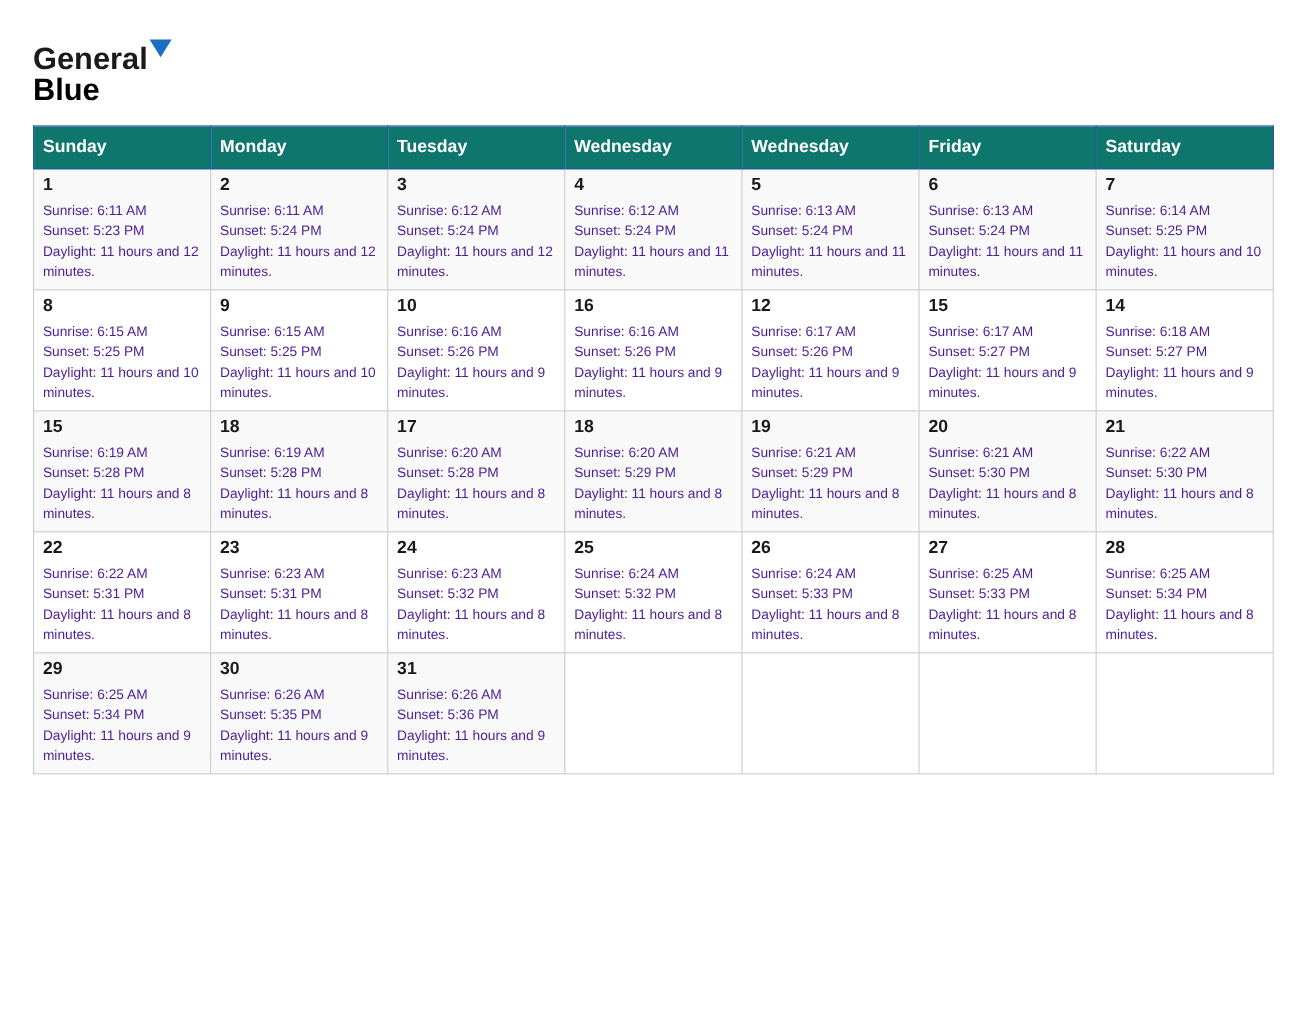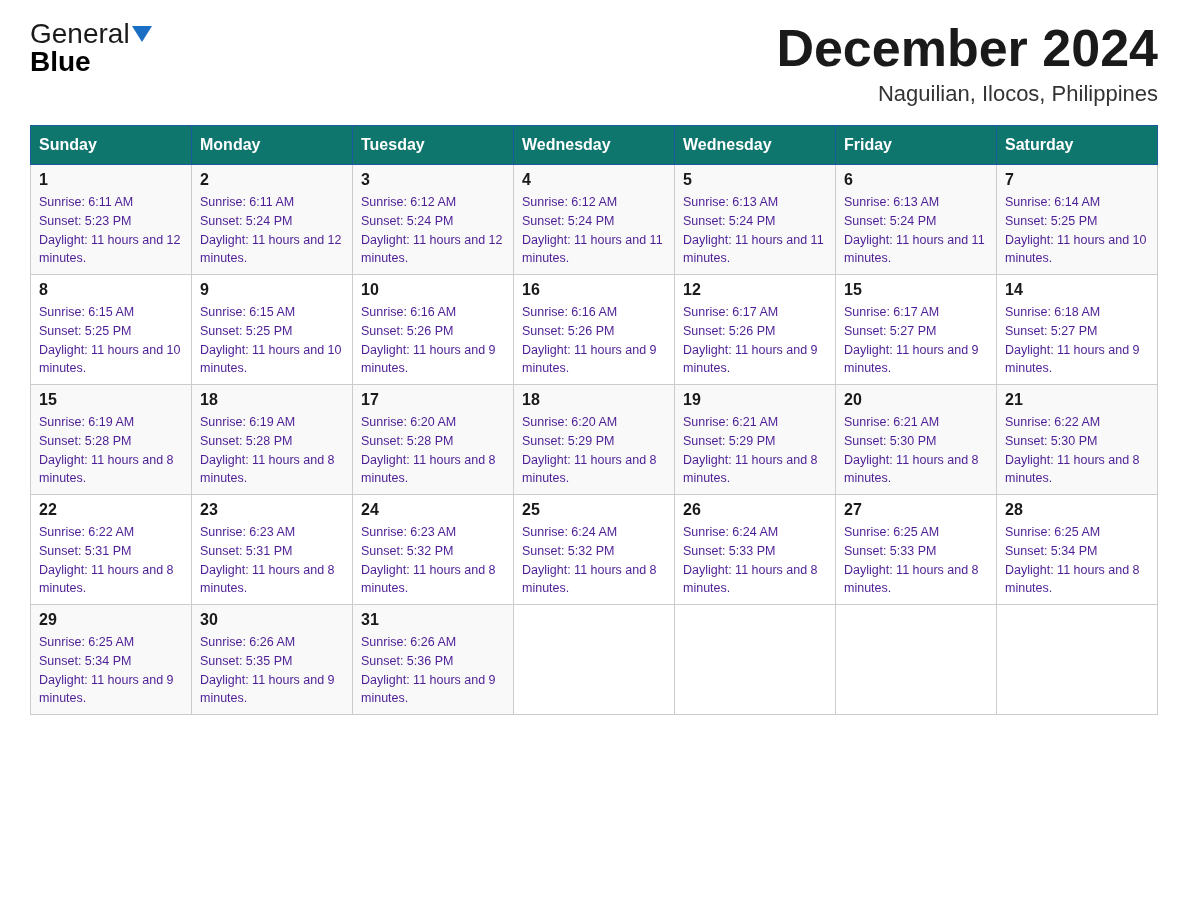--- a/index.html
+++ b/index.html
@@ -16,23 +16,24 @@
       align-items: flex-start;
       margin-bottom: 18px;
     }
     .logo {
       display: flex;
       flex-direction: column;
       align-items: flex-start;
     }
     .logo-general {
       font-size: 28px;
-      font-weight: normal;
+      font-weight: bold;
       color: #1a1a1a;
       line-height: 1;
+      margin-top: 20px;
     }
     .logo-blue {
       font-size: 28px;
       font-weight: bold;
       color: #000000;
       line-height: 1;
     }
     .logo-triangle {
       display: inline-block;
       width: 0;
@@ -107,24 +108,20 @@
 <div class="header">
   <div class="logo">
     <div class="logo-line1">
       <span class="logo-general">General</span>
       <span class="logo-triangle"></span>
     </div>
     <div>
       <span class="logo-blue">Blue</span>
     </div>
   </div>
-  <div class="title-section">
-    <div class="month-title">December 2024</div>
-    <div class="location-title">Naguilian, Ilocos, Philippines</div>
-  </div>
 </div>
 
 <table class="calendar-table">
   <thead>
     <tr>
     <th>Sunday</th>
         <th>Monday</th>
         <th>Tuesday</th>
         <th>Wednesday</th>
         <th>Wednesday</th>

